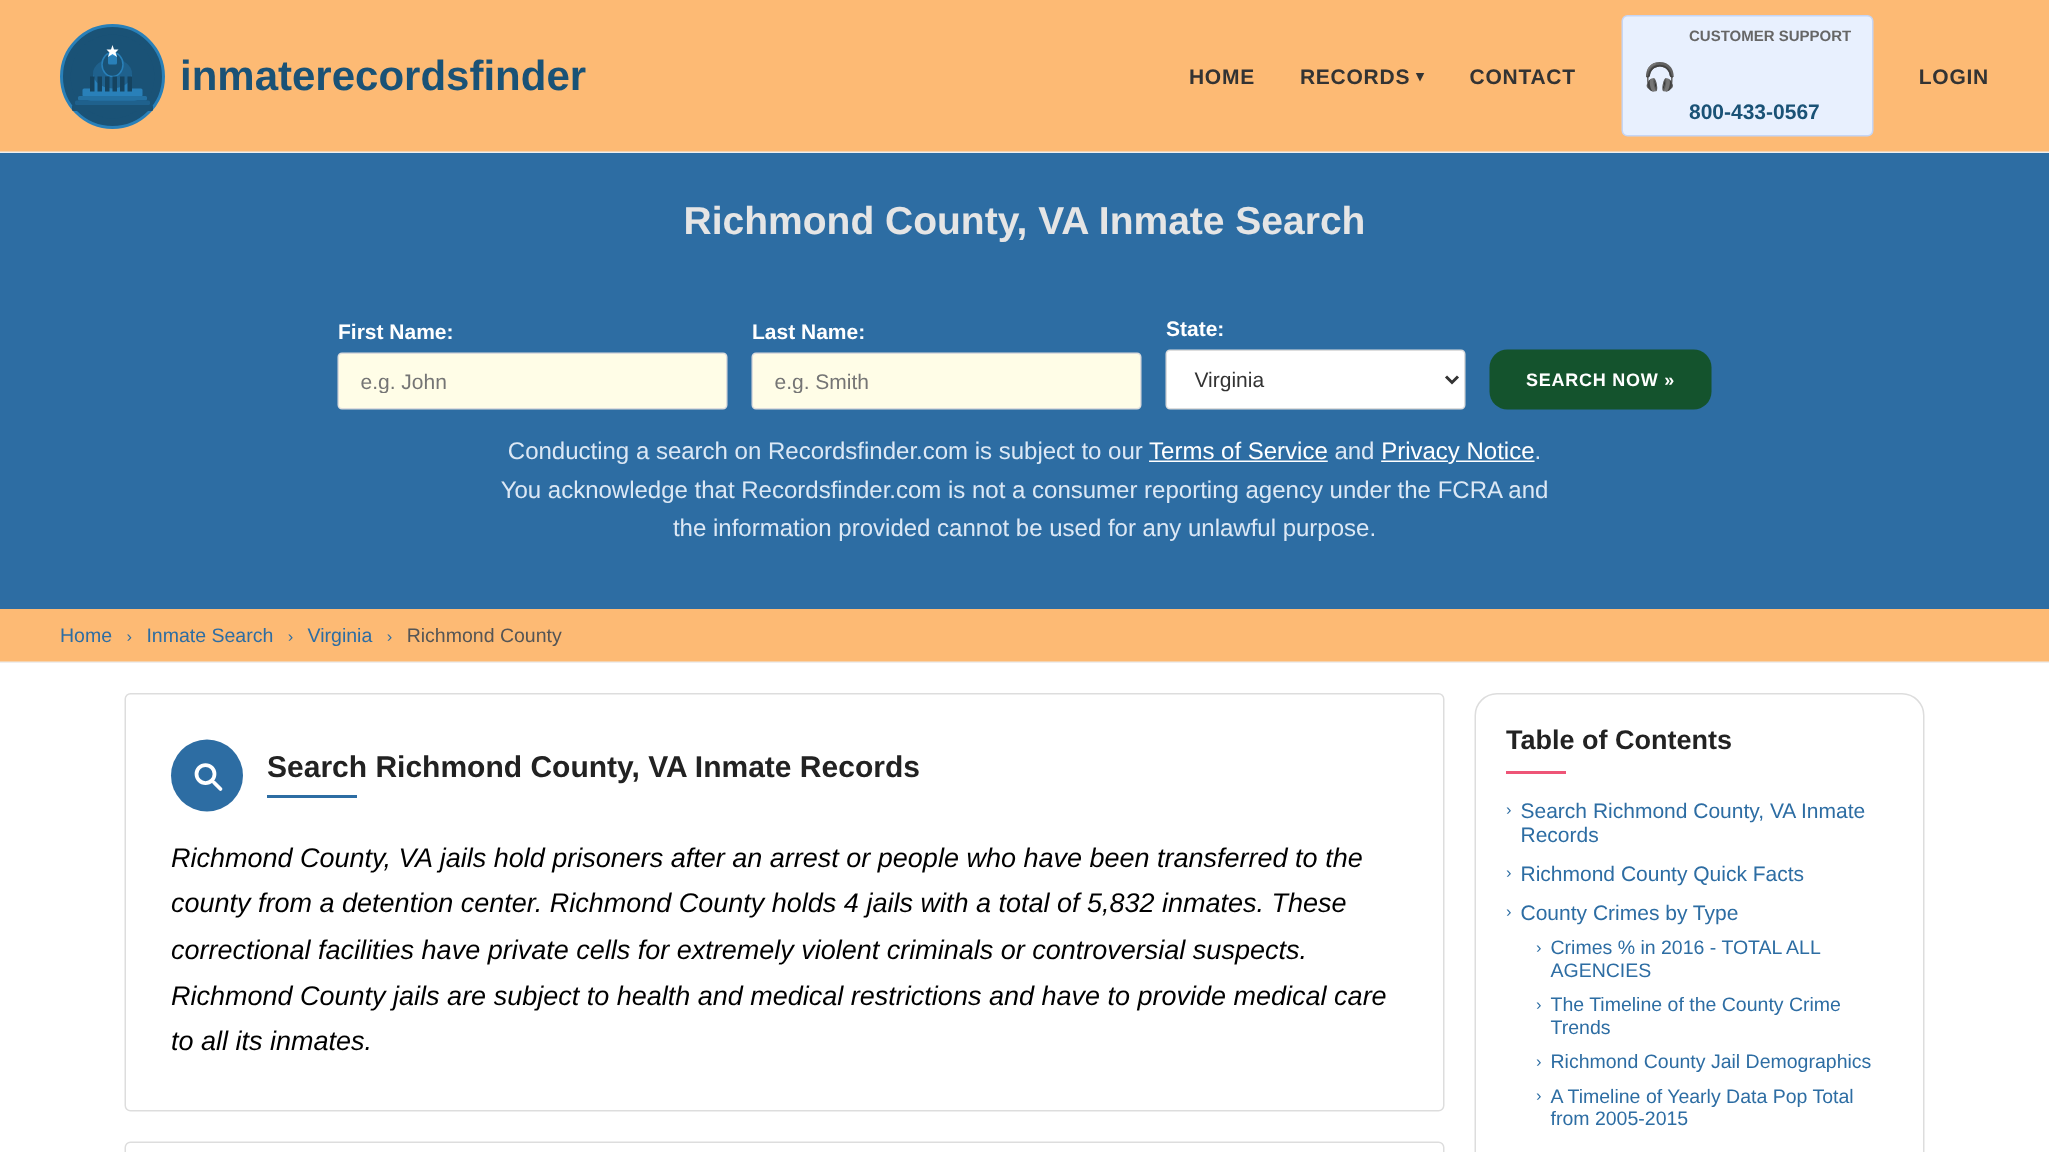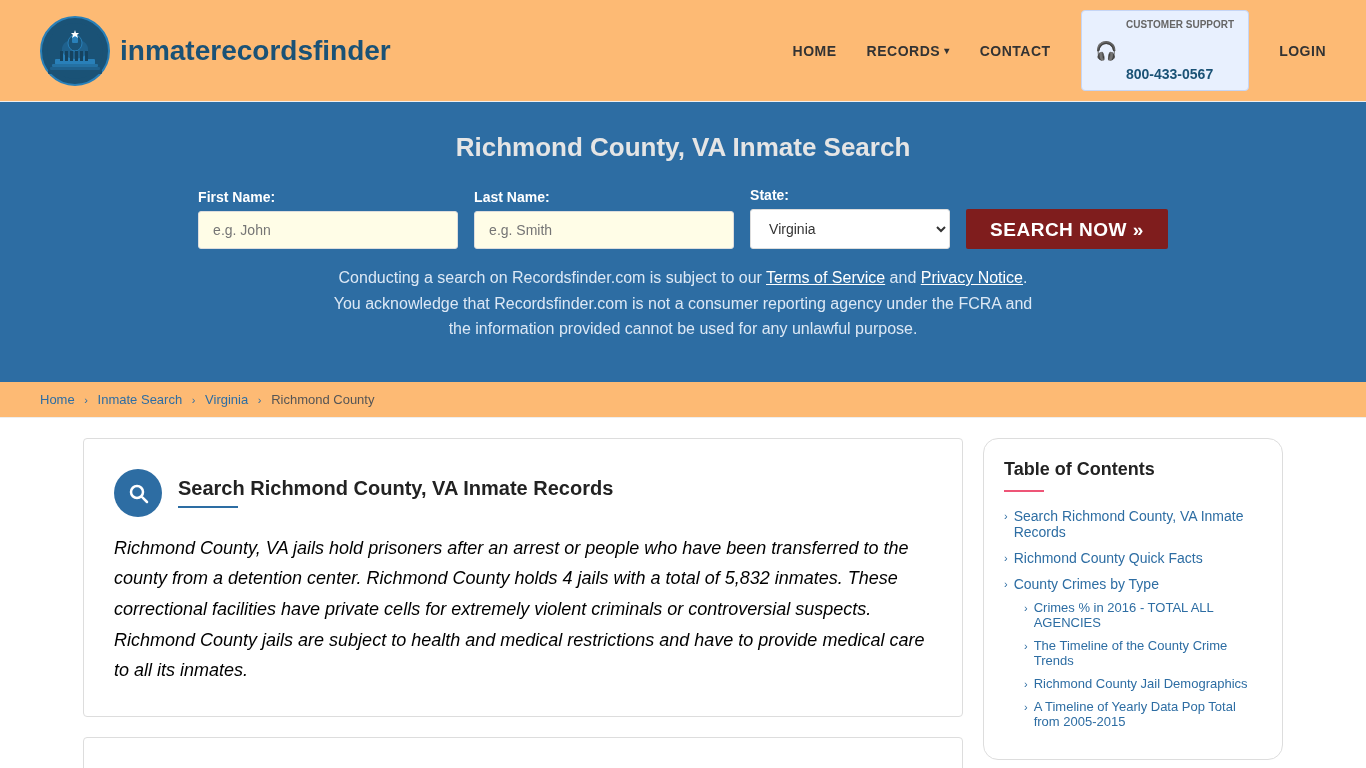--- a/index.html
+++ b/index.html
@@ -106,20 +106,21 @@
       justify-content: center;
       gap: 16px;
       max-width: 960px;
       margin: 0 auto 16px;
     }
     .form-group {
       display: flex;
       flex-direction: column;
       align-items: flex-start;
       gap: 6px;
+      margin-top: 24px;
     }
     .form-label {
       color: #fff;
       font-size: 14px;
       font-weight: 600;
     }
     .form-input {
       background: #fffde7;
       border: 1px solid #ddd;
       border-radius: 3px;
@@ -133,26 +134,26 @@
       background: #fff;
       border: 1px solid #ddd;
       border-radius: 3px;
       padding: 10px 14px;
       font-size: 14px;
       color: #333;
       appearance: auto;
       height: 40px;
     }
     .search-btn {
-      background: #7f1d1d;
+      background: #14532d;
       color: #fff;
-      font-size: 19px;
+      font-size: 12px;
       font-weight: 700;
       border: none;
-      border-radius: 2px;
+      border-radius: 12px;
       padding: 10px 24px;
       cursor: pointer;
       white-space: nowrap;
       letter-spacing: 0.5px;
       height: 40px;
     }
     .hero-disclaimer {
       color: #dce8f5;
       font-size: 16px;
       max-width: 700px;

